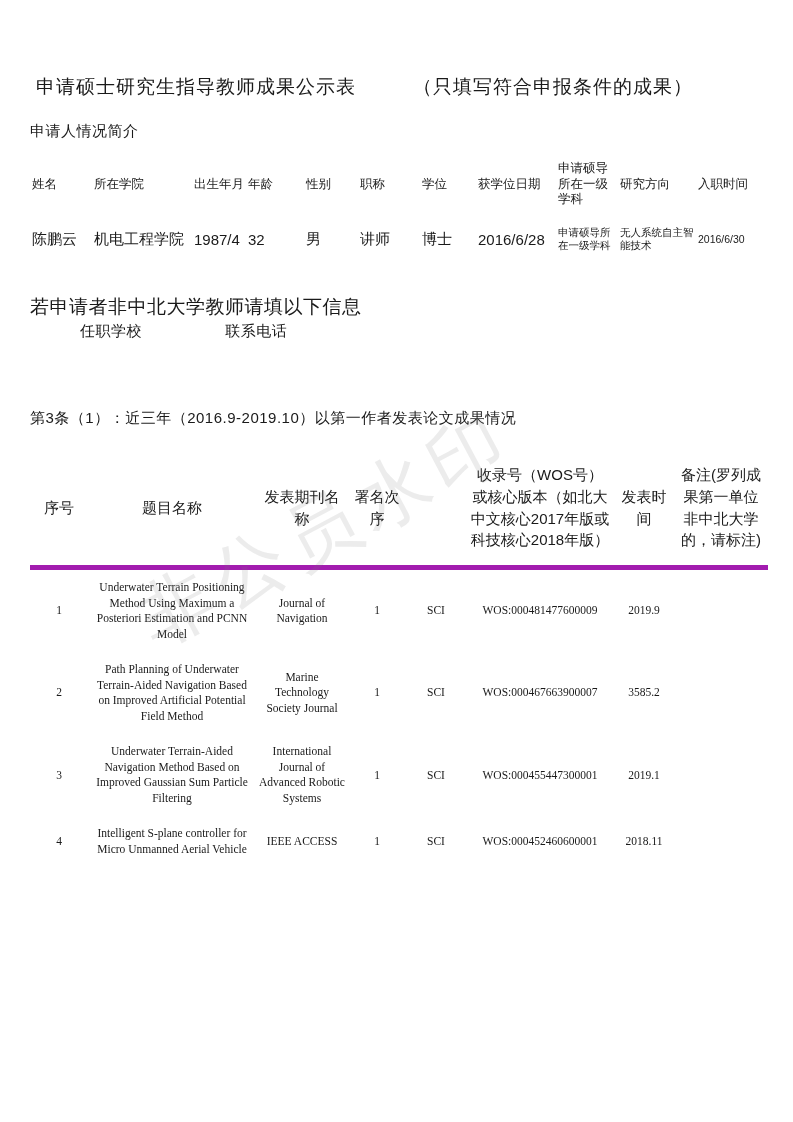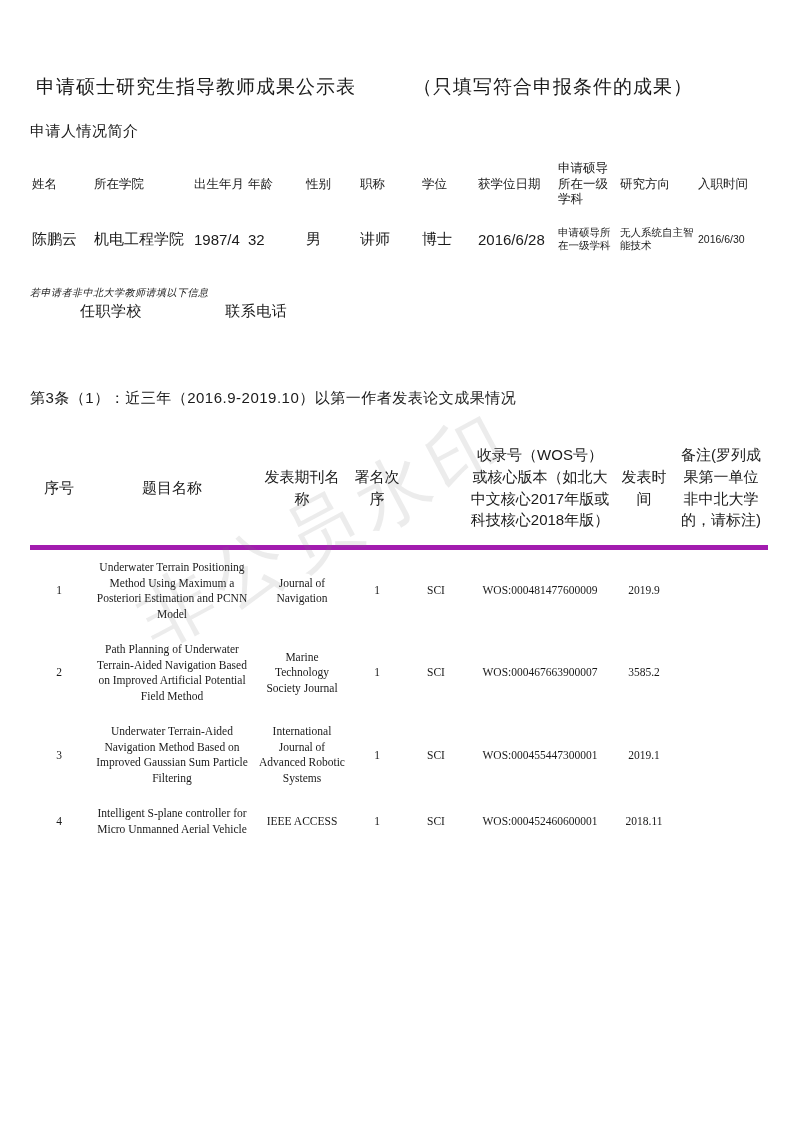--- a/index.html
+++ b/index.html
@@ -75,25 +75,24 @@
   table.info thead td {
     font-size: 12.5px;
     padding: 8px 2px;
     line-height: 1.25;
   }
   table.info tbody td {
     font-size: 15px;
     padding: 10px 2px;
   }
   .sub-note {
-    font-size: 10px;
-    font-family: "Liberation Sans", sans-serif;
-    margin-top: 24px;
-    letter-spacing: 0.5px;
-    font-style: italic;
+    font-size: 19px;
+    font-family: "Liberation Sans", sans-serif;
+    margin-top: 32px;
+    letter-spacing: 0.5px;
   }
   .fill-row {
     margin-top: 2px;
     margin-left: 50px;
     font-size: 15px;
     font-family: "Liberation Sans", sans-serif;
     letter-spacing: 0.5px;
   }
   .fill-row .gap {
     display: inline-block;

